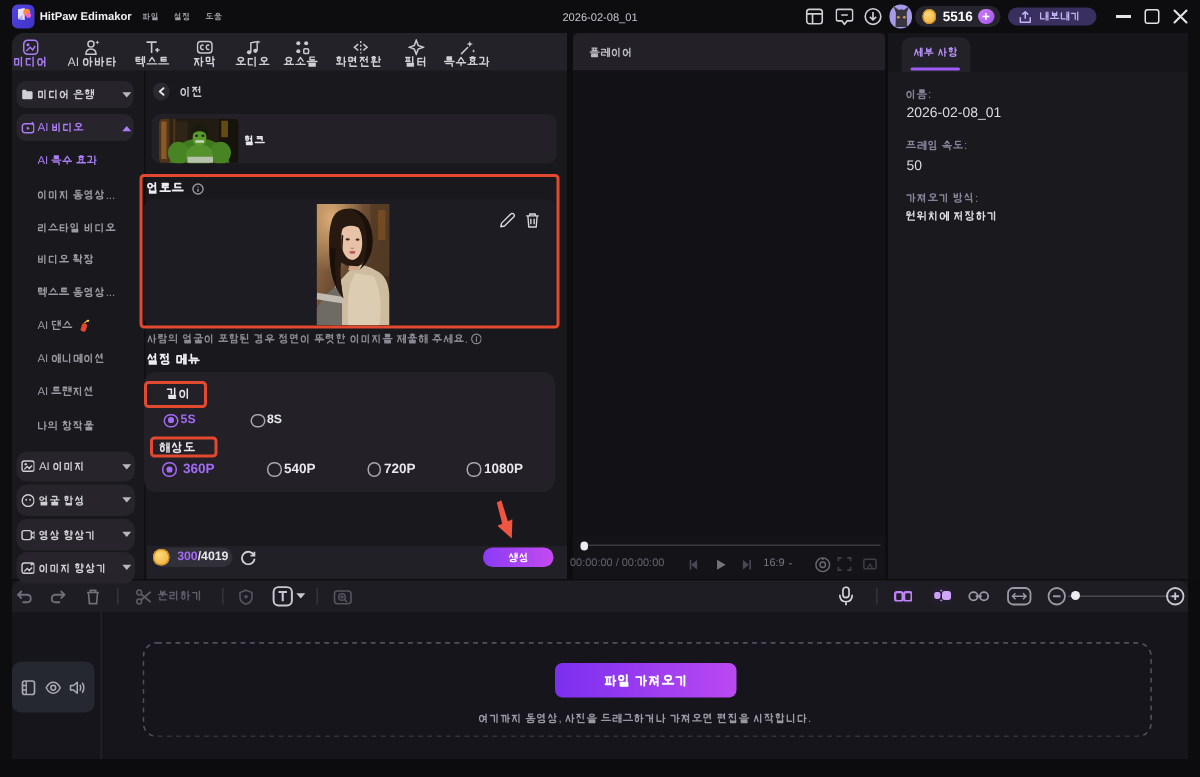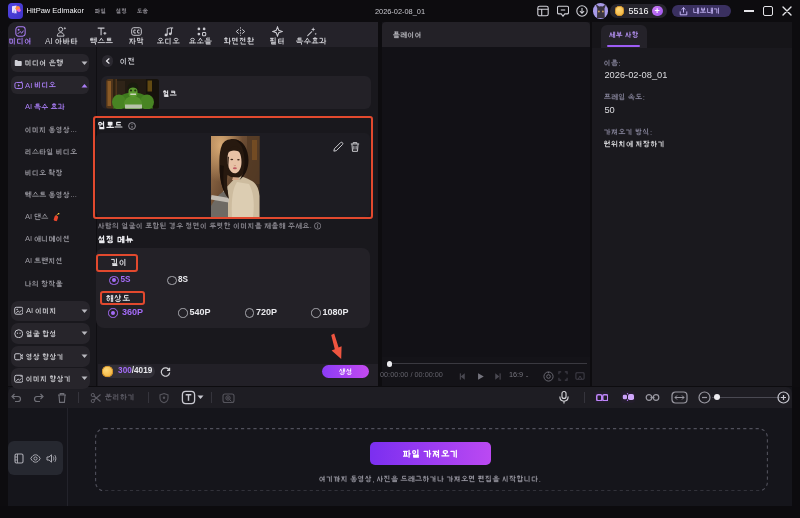--- a/index.html
+++ b/index.html
@@ -14,21 +14,21 @@
 <div class="abs" style="left:8px;top:386.5px;width:784px;height:21.5px;background:#1e1d23;border-radius:6px 6px 0 0"></div>
 <div class="abs" style="left:0px;top:506px;width:800px;height:12px;background:#0c0b0e"></div>
 <div class="abs" style="left:792px;top:386.5px;width:8px;height:120px;background:#0c0b0e"></div>
 <div class="abs" style="left:7.5px;top:3px;width:15.5px;height:15.8px;border-radius:4px;background:linear-gradient(135deg,#5246e0,#3f32c8)">
 <svg width="15.5" height="15.8" viewBox="0 0 15.5 15.8">
 <path d="M4 3.2 L8.5 2.4 L8.5 10.4 L4 9.6 Z" fill="#efeaff" opacity="0.95"></path>
 <circle cx="9.8" cy="5.2" r="2.3" fill="#ff8a3c"></circle>
       <circle cx="11" cy="7.2" r="1.7" fill="#f465c8"></circle>
 <path d="M4 9.6 L7 6.6 L7 10.4 Z" fill="#b9aef5"></path>
     </svg></div>
-<div style="position:absolute;top:5.4px;font-size:7.5px;color:#f0f0f3;line-height:11.2px;white-space:nowrap;font-weight:normal;left:26.5px;">HitPaw Edimakor</div>
+<div style="position:absolute;top:5.4px;font-size:7.5px;color:#f0f0f3;line-height:11.2px;white-space:nowrap;font-weight:bold;left:26.5px;">HitPaw Edimakor</div>
 <div style="position:absolute;left:94.8px;top:8.2px">
     <svg width="11.4" height="6.3" viewBox="0 0 11.4 6.3" style="display:block">
       <path d="M0.38 1.56 L2.72 1.56 M1.02 1.56 L0.96 4.56 M2.13 1.56 L2.18 4.56 M0.35 4.56 L2.74 4.56 M3.86 0.90 L3.86 5.22 M3.86 3.06 L4.65 3.06" stroke="#9a98a0" stroke-width="0.69" fill="none" stroke-linecap="round" stroke-linejoin="round"></path>
       <ellipse cx="7.10" cy="1.93" rx="0.94" ry="0.94" stroke="#9a98a0" stroke-width="0.69" fill="none"></ellipse>
       <path d="M9.46 0.60 L9.46 3.36 M6.71 3.92 L9.78 3.92 L9.78 4.54 L6.82 4.54 L6.82 5.19 L9.85 5.19" stroke="#9a98a0" stroke-width="0.69" fill="none" stroke-linecap="round" stroke-linejoin="round"></path>
     </svg>
   </div>
 <div style="position:absolute;left:115.6px;top:8.2px">
     <svg width="11.4" height="6.3" viewBox="0 0 11.4 6.3" style="display:block">
       <path d="M1.40 0.93 L0.55 2.82 M1.45 1.08 L2.30 2.82 M3.07 1.98 L3.76 1.98 M3.76 0.60 L3.76 3.36 M1.01 3.92 L4.08 3.92 L4.08 4.54 L1.12 4.54 L1.12 5.19 L4.15 5.19" stroke="#9a98a0" stroke-width="0.69" fill="none" stroke-linecap="round" stroke-linejoin="round"></path>
@@ -57,21 +57,21 @@
 <path d="M6 3 V8 M3.9 6.2 L6 8.3 L8.1 6.2" stroke="#cfcfd6" stroke-width="1.1" fill="none"></path>
   </svg>
 <div class="abs" style="left:592.5px;top:3.2px;width:15.8px;height:15.8px;border-radius:50%;background:#a89ae8"></div>
 <svg class="abs" style="left:592.5px;top:1.5px" width="15.8" height="17.5" viewBox="0 0 15.8 17.5">
 <path d="M4 16 L4.3 6.5 L2.6 2 L6.2 4.6 L7.9 4.2 L9.6 4.6 L13.2 2 L11.5 6.5 L11.8 16 Z" fill="#3a3440"></path>
 <circle cx="5.9" cy="9.5" r="0.9" fill="#c9a05a"></circle>
     <circle cx="9.9" cy="9.5" r="0.9" fill="#c9a05a"></circle>
   </svg>
 <div class="abs" style="left:609.5px;top:4px;width:57px;height:14px;border-radius:7px;background:#26242c"></div>
 <div class="abs" style="left:614.5px;top:6.3px;width:9.5px;height:9.5px;border-radius:50%;background:radial-gradient(circle at 40% 35%,#ffd97a,#eda92f);box-shadow:inset 0 0 0 0.8px #d08f26"></div>
-<div style="position:absolute;top:4.6px;font-size:9.0px;color:#ffffff;line-height:13.5px;white-space:nowrap;font-weight:normal;left:628.5px;">5516</div>
+<div style="position:absolute;top:4.6px;font-size:9.0px;color:#ffffff;line-height:13.5px;white-space:nowrap;font-weight:bold;left:628.5px;">5516</div>
 <div class="abs" style="left:652px;top:5.8px;width:10.5px;height:10.5px;border-radius:50%;background:linear-gradient(135deg,#cf7ef5,#9e54ee);color:#fff;font-size:9px;text-align:center;line-height:10px;font-weight:bold">+</div>
 <div class="abs" style="left:671.5px;top:4.8px;width:59.5px;height:12.2px;border-radius:6.5px;background:#3a3060"></div>
 <svg class="abs" style="left:679px;top:6.8px" width="9" height="9" viewBox="0 0 9 9">
 <path d="M4.5 0.8 V5.2 M2.8 2.4 L4.5 0.8 L6.2 2.4 M1.2 4.8 V7.8 H7.8 V4.8" stroke="#c3b4f5" stroke-width="1" fill="none" stroke-linecap="round" stroke-linejoin="round"></path>
   </svg>
 <div style="position:absolute;left:692.6px;top:7.2px">
     <svg width="27.7" height="7.7" viewBox="0 0 27.7 7.7" style="display:block">
       <path d="M0.72 1.57 L0.72 5.54 L3.30 5.54 M4.46 1.09 L4.46 6.36 M4.46 3.72 L5.41 3.72 M5.59 1.09 L5.59 6.36" stroke="#c3b4f5" stroke-width="0.84" fill="none" stroke-linecap="round" stroke-linejoin="round"></path>
       <path d="M8.69 1.01 L8.69 3.27 L11.46 3.27 L11.46 1.01 M8.69 2.17 L11.46 2.17 M10.07 4.08 L10.07 5.28 M7.32 5.28 L12.83 5.28" stroke="#c3b4f5" stroke-width="0.84" fill="none" stroke-linecap="round" stroke-linejoin="round"></path>
       <path d="M14.59 1.57 L14.59 5.54 L17.17 5.54 M18.33 1.09 L18.33 6.36 M18.33 3.72 L19.28 3.72 M19.46 1.09 L19.46 6.36" stroke="#c3b4f5" stroke-width="0.84" fill="none" stroke-linecap="round" stroke-linejoin="round"></path>

